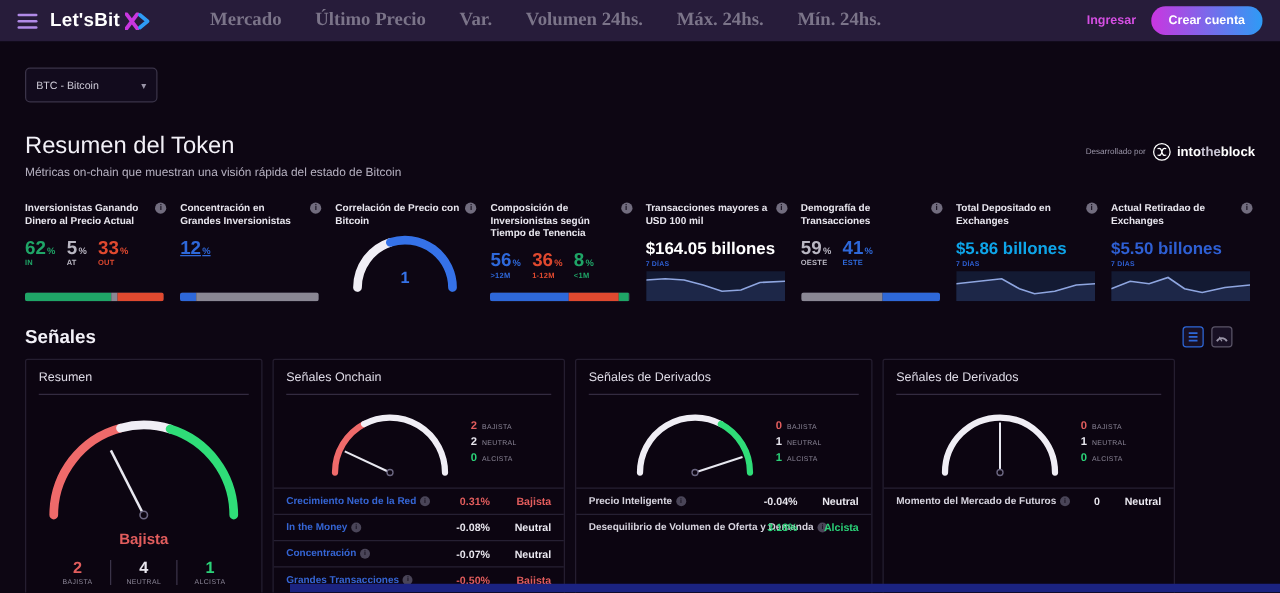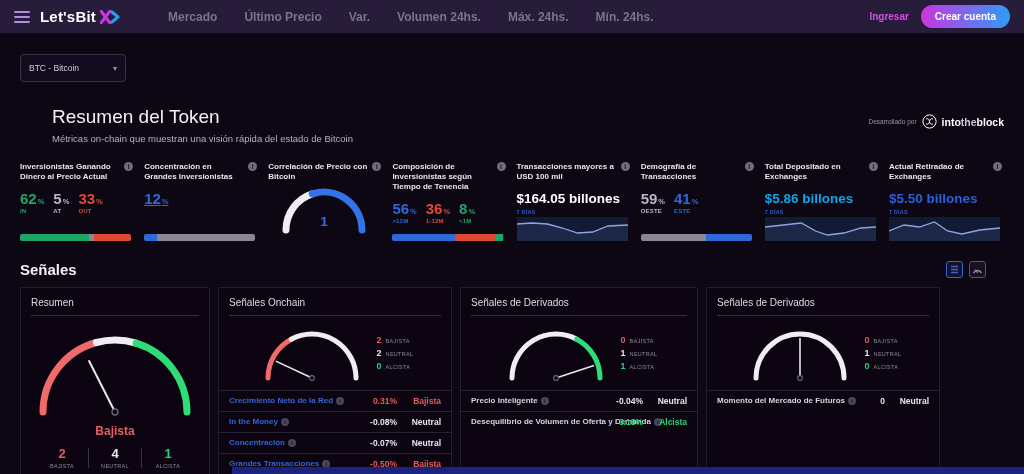--- a/index.html
+++ b/index.html
@@ -6,36 +6,36 @@
   html,body { width:1024px; height:474px; overflow:hidden; }
   body { background:#0d0613; font-family:"Liberation Sans", sans-serif; color:#e8e6ee; position:relative; }
 
   
   .nav { height:33px; background:#271c3a; display:flex; align-items:center; padding:0 14px; }
   .burger { width:16px; height:12px; display:flex; flex-direction:column; justify-content:space-between; margin-right:10px; cursor:pointer; }
   .burger span { height:2px; border-radius:2px; background:#b18ae8; }
   .logo { display:flex; align-items:center; gap:4px; }
   .logo-text { font-size:15px; font-weight:bold; color:#ffffff; letter-spacing:.2px; }
   .nav-items { display:flex; gap:27px; margin-left:48px; }
-  .nav-item { font-size:12px; font-weight:bold; color:#7b7489; cursor:pointer; }
+  .nav-item { font-size:15px; font-weight:bold; color:#7b7489; cursor:pointer;font-family:Liberation Serif, serif; }
   .nav-right { margin-left:auto; display:flex; align-items:center; gap:12px; }
   .login-link { font-size:10px; font-weight:bold; color:#d54fe3; cursor:pointer; }
   .signup-btn { font-size:10px; font-weight:bold; color:#fff; border:none; cursor:pointer;
     padding:6px 14px; border-radius:14px; background:linear-gradient(90deg,#c936e0,#2e9bf5); }
 
   .main { padding:0 20px; }
 
   
   .token-select { margin-top:21px; width:106px; height:28px; border:1px solid #3a3348; border-radius:4px;
     display:flex; align-items:center; justify-content:space-between; padding:0 8px; cursor:pointer; background:#120b1d; }
   .token-select .val { font-size:8.5px; color:#cfccd8; }
   .token-select .chev { font-size:8px; color:#9a95a8; }
 
   
-  .summary-head { margin-top:24px; display:flex; align-items:flex-start;margin-left:32px; }
+  .summary-head { margin-top:24px; display:flex; align-items:flex-start; }
   .page-title { font-size:19px; font-weight:400; color:#f2f0f7; }
   .page-subtitle { font-size:9.5px; color:#b7b2c2; margin-top:5px; }
   .powered { margin-left:auto; display:flex; align-items:center; gap:5px; margin-top:8px; }
   .powered .by { font-size:6.5px; color:#9a95a8; }
   .itb-name { font-size:10.5px; color:#ffffff; }
   .itb-name .b { font-weight:bold; } .itb-name .t { font-weight:700; color:#c9c5d4; }
 
   
   .metrics-row { margin-top:18px; display:grid; grid-template-columns:repeat(8,1fr); gap:9px; }
   .mcard { position:relative; min-height:74px; display:flex; flex-direction:column; padding-right:4px; }
@@ -74,21 +74,21 @@
   .legend-label { font-size:5.5px; color:#8d8899; letter-spacing:.3px; }
 
   .verdict { text-align:center; font-size:12px; font-weight:bold; margin-top:4px; }
   .counts { display:flex; justify-content:center; align-items:center; margin-top:9px; gap:0; }
   .count-item { display:flex; flex-direction:column; align-items:center; width:52px; }
   .count-num { font-size:13px; font-weight:bold; line-height:1; }
   .count-label { font-size:5.5px; color:#8d8899; letter-spacing:.3px; margin-top:3px; }
   .count-sep { width:1px; height:20px; background:#3a3348; }
 
   .sig-table { margin-top:6px; }
-  .sig-row { display:flex; align-items:center; border-top:1px solid #262033; padding:5px 10px; }
+  .sig-row { display:flex; align-items:center; border-top:1px solid #262033; padding:5px 10px; gap:5px; }
   .sig-label { flex:1; font-size:8px; font-weight:bold; white-space:nowrap; display:flex; align-items:center; gap:3px; min-width:0; cursor:pointer; }
   .sig-label .info { width:8px; height:8px; font-size:5.5px; background:#4a4558; }
   .sig-value { width:40px; text-align:right; font-size:8.5px; font-weight:bold; white-space:nowrap; }
   .sig-signal { width:44px; text-align:right; font-size:8.5px; font-weight:bold; white-space:nowrap; }
 
   .footer-strip { position:absolute; bottom:0; left:232px; right:0; height:7px; background:#1b2380; }
 </style>
 </head>
 <body>
 

